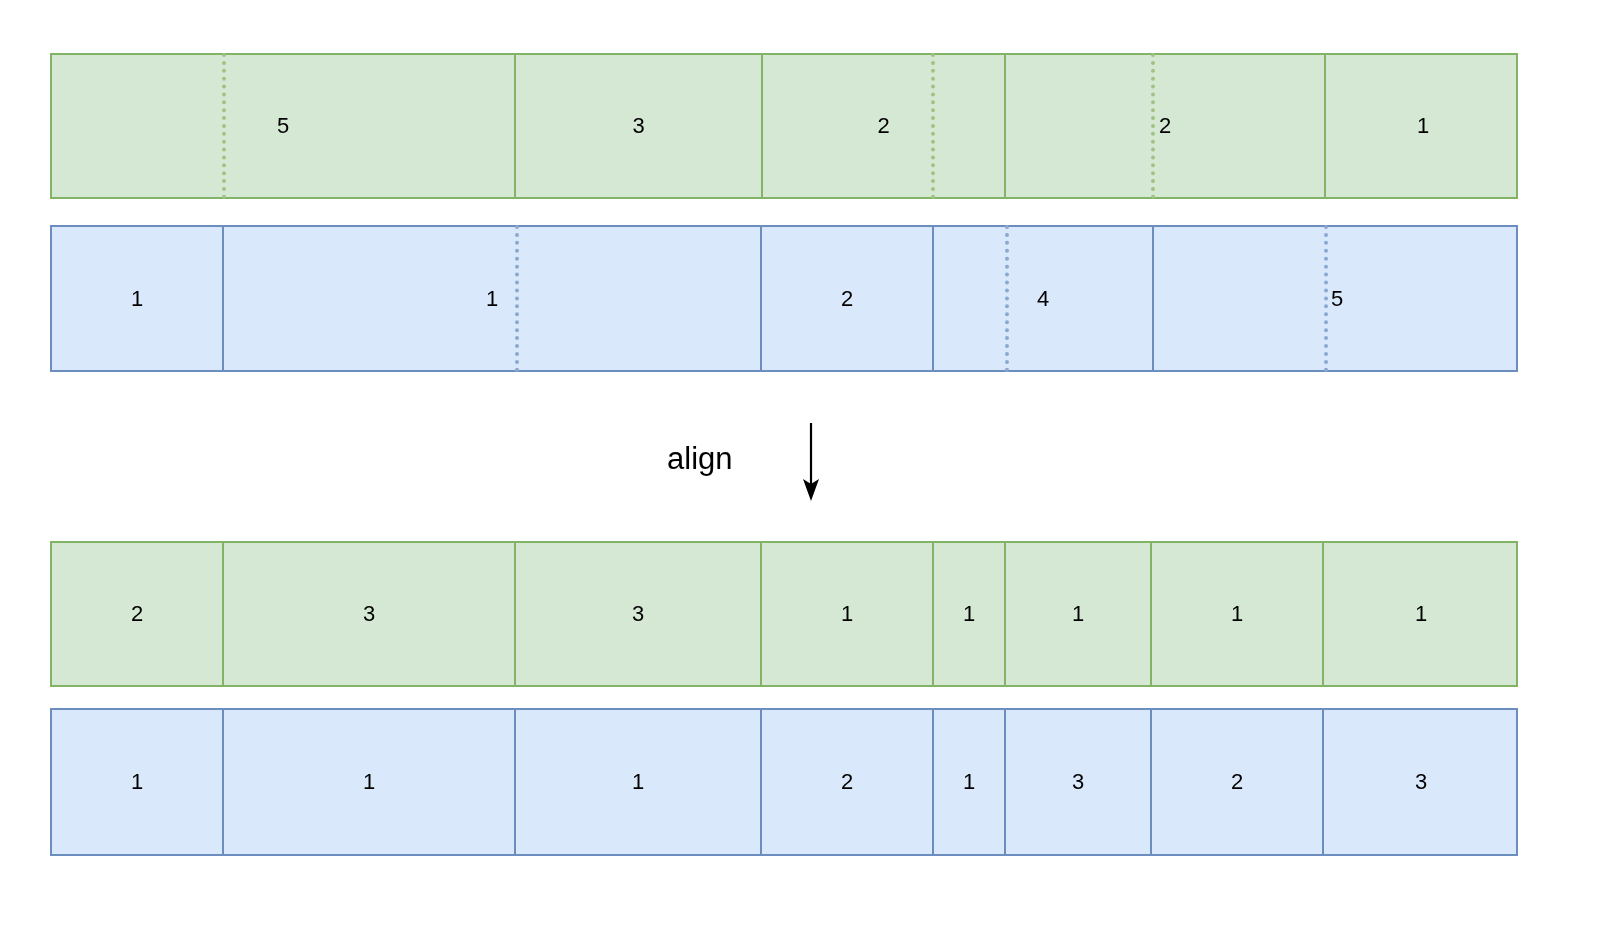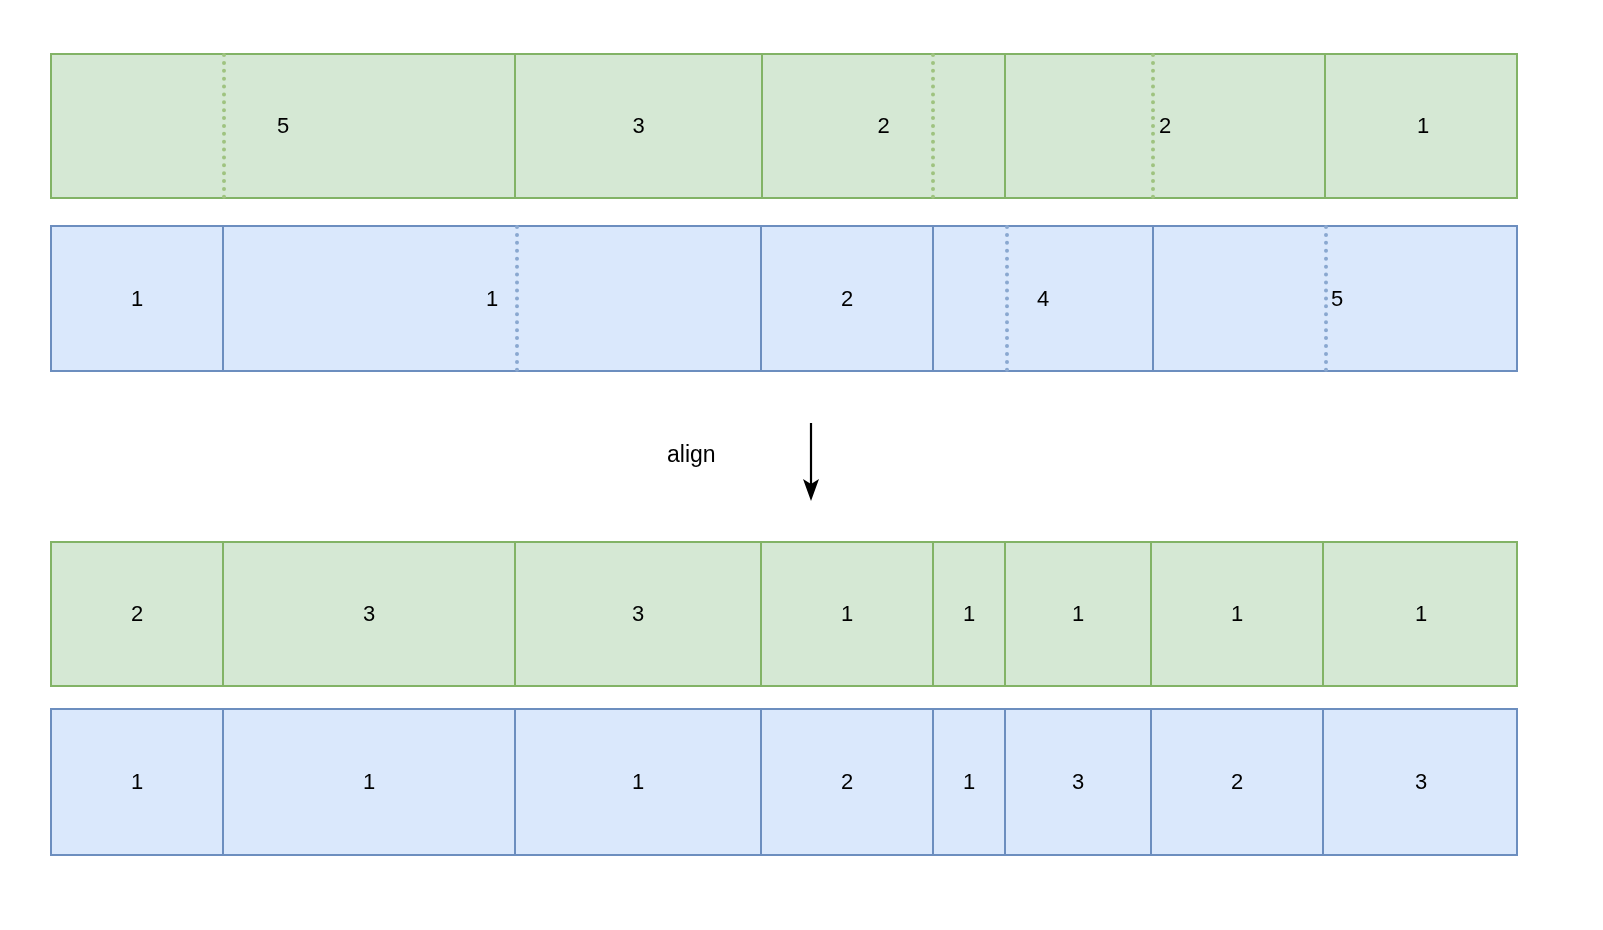--- a/index.html
+++ b/index.html
@@ -64,21 +64,21 @@
 
   .cell .num {
     position: relative;
     z-index: 2;
     pointer-events: none;
   }
 
   
   #align-label {
     position: absolute;
-    font-size: 23px;
+    font-size: 31px;
     color: #000000;
     white-space: nowrap;
   }
   #arrow {
     position: absolute;
   }
 </style>
 </head>
 <body>
 

